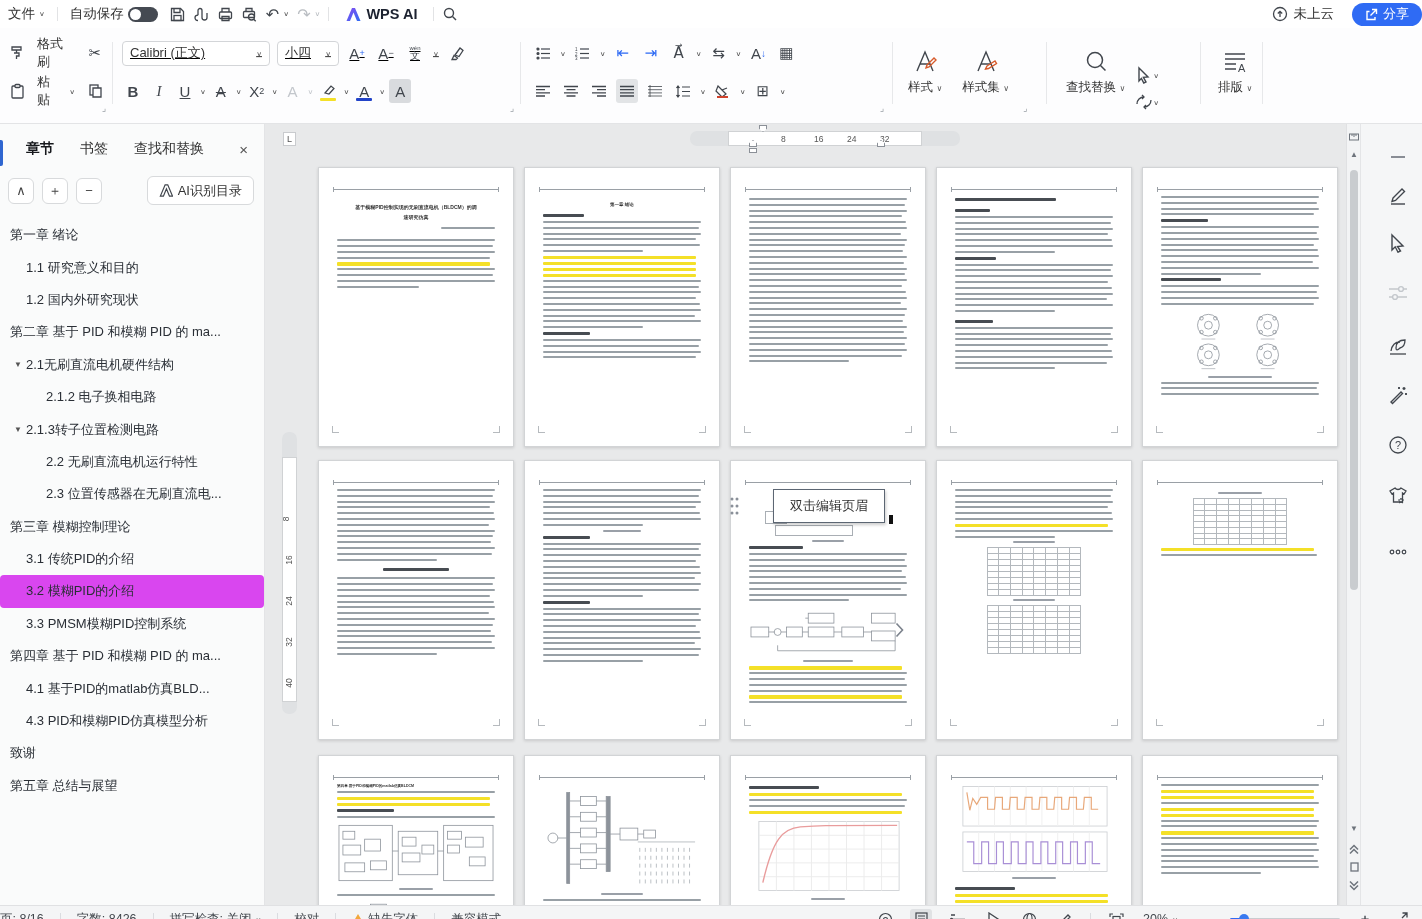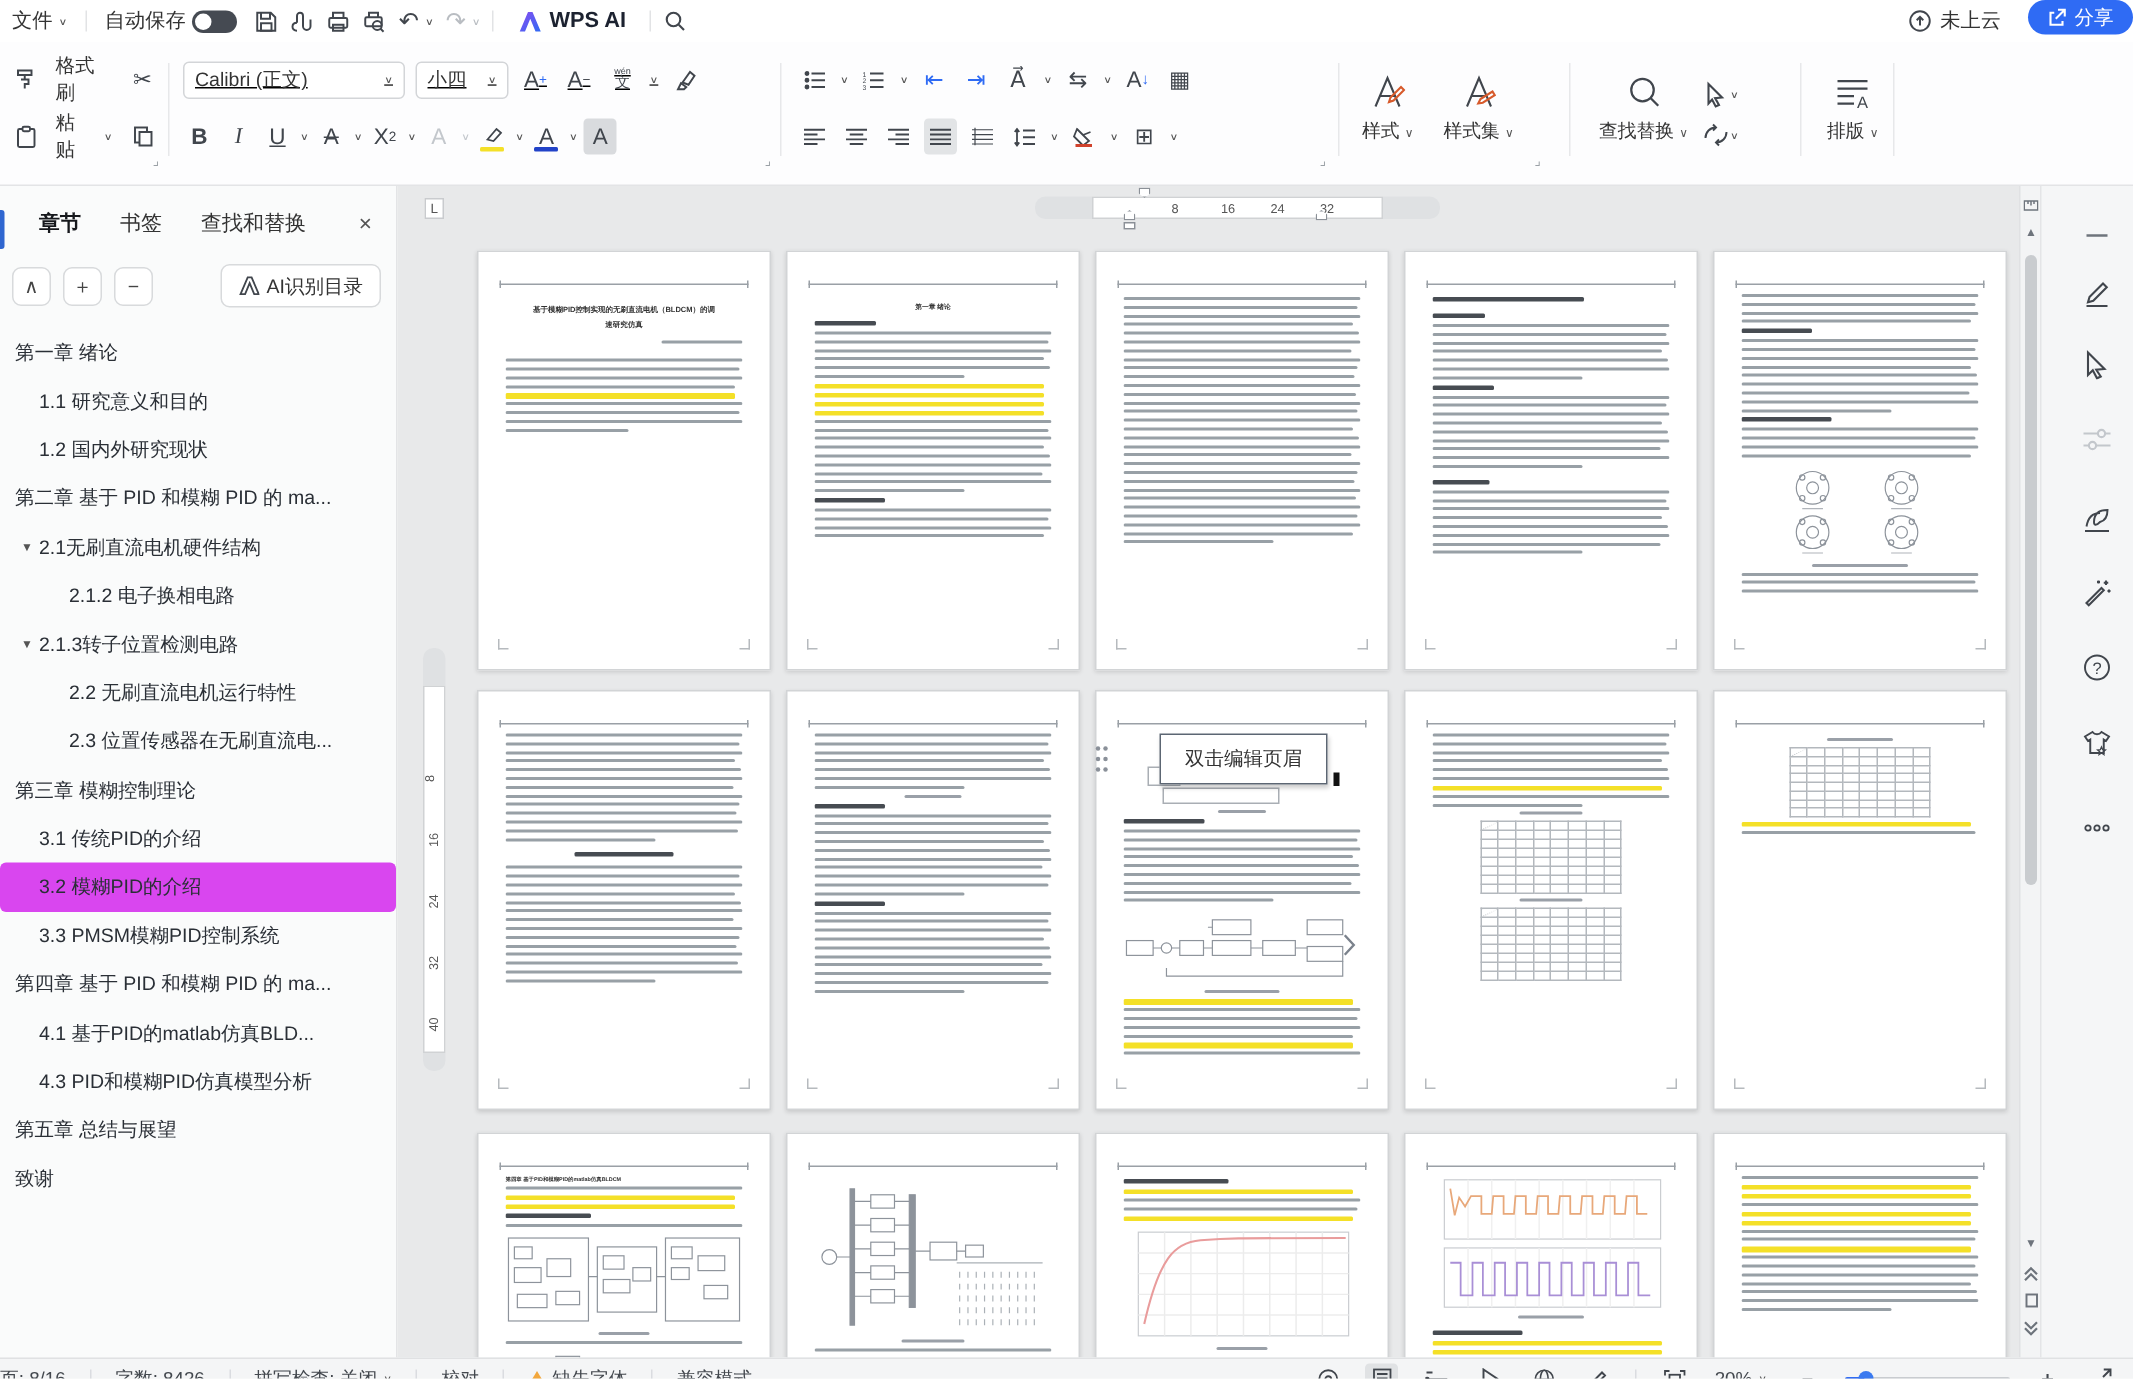--- a/index.html
+++ b/index.html
@@ -17,21 +17,21 @@
   .toggle { width:30px; height:15px; border-radius:8px; background:#454a52; position:relative; }
   .toggle .knob { position:absolute; left:2px; top:2px; width:11px; height:11px; border-radius:50%; background:#fff; }
   .qicon { width:24px; height:24px; display:flex; align-items:center; justify-content:center; border-radius:4px; }
   .qicon svg { display:block; }
   .menu-tabs { display:flex; align-items:center; margin-left:10px; }
   .menu-tab { position:relative; padding:0 13px; height:28px; display:flex; align-items:center; font-size:14px; color:#333; }
   .menu-tab.active { color:#d0422c; font-weight:bold; }
   .menu-tab.active::after { content:""; position:absolute; left:50%; transform:translateX(-50%);
     bottom:0; width:30px; height:3px; border-radius:2px; background:#2f66d0; }
   .wps-ai { display:flex; align-items:center; gap:5px; font-size:14.5px; font-weight:bold; color:#1c2230; padding:0 12px; }
-  .tb-right { margin-left:auto; display:flex; gap:10px; }
+  .tb-right { margin-left:auto; display:flex; align-items:center; gap:10px; }
   .share-btn { display:flex; align-items:center; gap:5px; background:#2f6bf4; color:#fff;
     border-radius:14px; height:23px; padding:0 13px; font-size:13px; }
 
   
   #ribbon { position:absolute; left:0; top:28px; width:1422px; height:96px;
     background:#fdfdfe; border-bottom:1px solid #e3e4e6; }
   .rb-grp { position:absolute; top:6px; height:82px; }
   .rb-row { display:flex; align-items:center; height:38px; gap:9px; }
   .rb-div { position:absolute; top:14px; width:1px; height:62px; background:#e7e8ea; }
   .rb-expander { position:absolute; bottom:3px; font-size:9px; color:#9aa0a6; }
@@ -404,21 +404,21 @@
             <path d="M13 17l8-5 1.5 2.5-8 5-3 .5z" stroke="#d75a2b"></path>
         </svg>
         <span><span>样式集</span> <span class="tb-caret">∨</span></span>
       </div>
     </div>
     <span class="rb-expander" style="right:-8px;">⌟</span>
   </div>
   <div class="rb-div" style="left:1046px;"></div>
 
   <div class="rb-grp" style="left:1056px;">
-    <div style="display:flex; align-items:center;">
+    <div style="display:flex; align-items:flex-end;">
       <div class="bigbtn">
         <svg width="24" height="26" viewBox="0 0 24 26" fill="none" stroke="#41464d" stroke-width="1.5">
           <circle cx="11" cy="11" r="7.5"></circle>
             <path d="M16.5 16.5l5 5"></path>
         </svg>
         <span><span>查找替换</span> <span class="tb-caret">∨</span></span>
       </div>
       <div style="display:flex; flex-direction:column; gap:10px; padding-top:8px;">
         <span style="display:flex;align-items:center;">
           <svg width="18" height="18" viewBox="0 0 18 18" fill="none" stroke="#41464d" stroke-width="1.4">
@@ -517,24 +517,24 @@
         <div class="toc-item" style="padding-left: 10px;">
           <span>第四章 基于 PID 和模糊 PID 的 ma...</span>
         </div>
         <div class="toc-item" style="padding-left: 26px;">
           <span>4.1  基于PID的matlab仿真BLD...</span>
         </div>
         <div class="toc-item" style="padding-left: 26px;">
           <span>4.3 PID和模糊PID仿真模型分析</span>
         </div>
         <div class="toc-item" style="padding-left: 10px;">
+          <span>致谢</span>
+        </div>
+        <div class="toc-item" style="padding-left: 10px;">
           <span>第五章  总结与展望</span>
-        </div>
-        <div class="toc-item" style="padding-left: 10px;">
-          <span>致谢</span>
         </div>
       </div>
   </div>
 
   <div id="docarea">
 
     <div class="tabsel">L</div>
     <div class="hruler-track"></div>
     <div class="hruler-white"></div>
     <div id="hnums">

